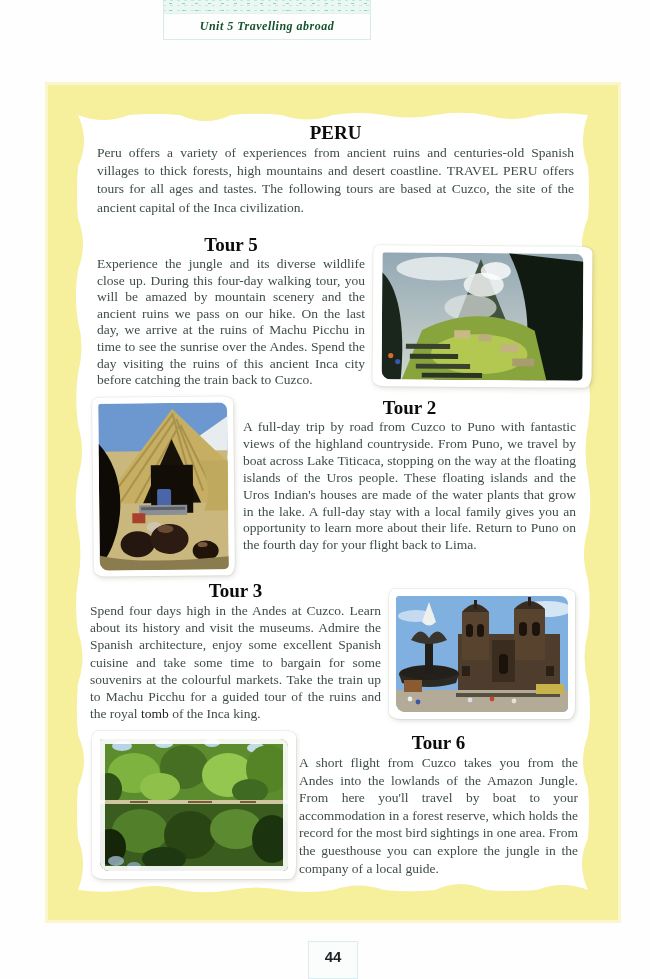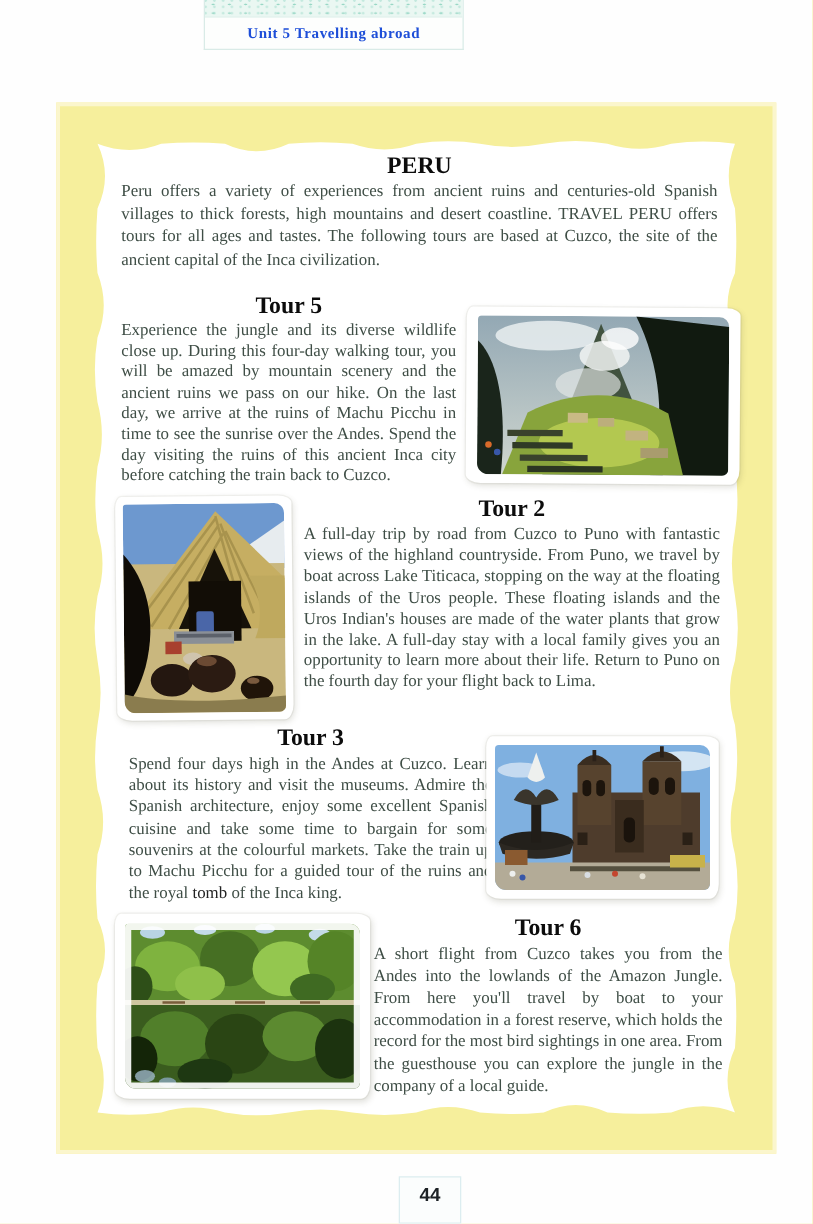--- a/index.html
+++ b/index.html
@@ -18,22 +18,22 @@
     background-color:#eaf7f2;
     background-image:
       radial-gradient(#8fd3c0 1px, transparent 1.6px),
       radial-gradient(#c2e8dd 1px, transparent 1.4px);
     background-size:13px 7px, 7px 5px;
     background-position:0 0, 4px 3px;
     border-bottom:1px solid #e4f2ee;
   }
   .unit-header .title{
     text-align:center;margin-top:5px;
-    font-weight:bold;font-size:12px;
-    color:#1d4ed8;letter-spacing:0.5px;
+    font-style:italic;font-weight:bold;font-size:12px;
+    color:#14532d;letter-spacing:0.5px;
   }
   
   .frame{
     position:absolute;left:48px;top:85px;width:570px;height:835px;
     background:#f6ef9c;border:3px solid #fbf6cd;box-sizing:content-box;
     margin-left:-3px;margin-top:-3px;
   }
   .frame svg{display:block;width:570px;height:835px;}
   
   .txt{
@@ -42,37 +42,37 @@
   }
   .txt h3{
     margin:0 0 3px 0;font-size:19px;line-height:17px;color:#0c0c0c;
     font-weight:bold;text-align:center;
   }
   .txt p{margin:0;}
   #intro{left:97px;top:124px;width:477px;}
   #intro p{line-height:18.2px;}
   #tour1{left:97px;top:236px;width:268px;}
   #tour2{left:243px;top:399px;width:333px;line-height:16.9px;}
-  #tour3{left:103px;top:582px;width:291px;line-height:17.2px;}
+  #tour3{left:90px;top:582px;width:291px;line-height:17.2px;}
   #tour4{left:299px;top:734px;width:279px;line-height:17.6px;}
   .boldword{font-weight:normal;color:#222;}
   
   .photo{
     position:absolute;background:#fff;box-sizing:border-box;
     border-radius:5px 11px 7px 12px / 9px 6px 12px 7px;
     box-shadow:0 0 0 1px rgba(120,120,90,0.08), 1px 2px 5px rgba(80,80,50,0.18);
   }
   .photo svg{display:block;width:100%;height:100%;border-radius:3px 8px 5px 9px;}
   #photo1{left:373px;top:246px;width:219px;height:141px;padding:7px 9px;transform:rotate(0.4deg);}
   #photo2{left:93px;top:397px;width:141px;height:179px;padding:6px;transform:rotate(-0.6deg);}
   #photo3{left:389px;top:589px;width:186px;height:130px;padding:7px;}
   #photo4{left:92px;top:731px;width:204px;height:148px;padding:8px;}
   
   .page-num-box{
-    position:absolute;left:319px;top:941px;width:50px;height:38px;
+    position:absolute;left:308px;top:941px;width:50px;height:38px;
     border:1px solid #dcedf0;background:#fbfdfd;box-sizing:border-box;
     display:flex;align-items:flex-start;justify-content:center;
   }
   .page-num-box span{
     font-family:"Liberation Sans", sans-serif;font-weight:bold;
     font-size:15px;color:#1d2226;margin-top:6px;
   }
 </style>
 </head>
 <body>

